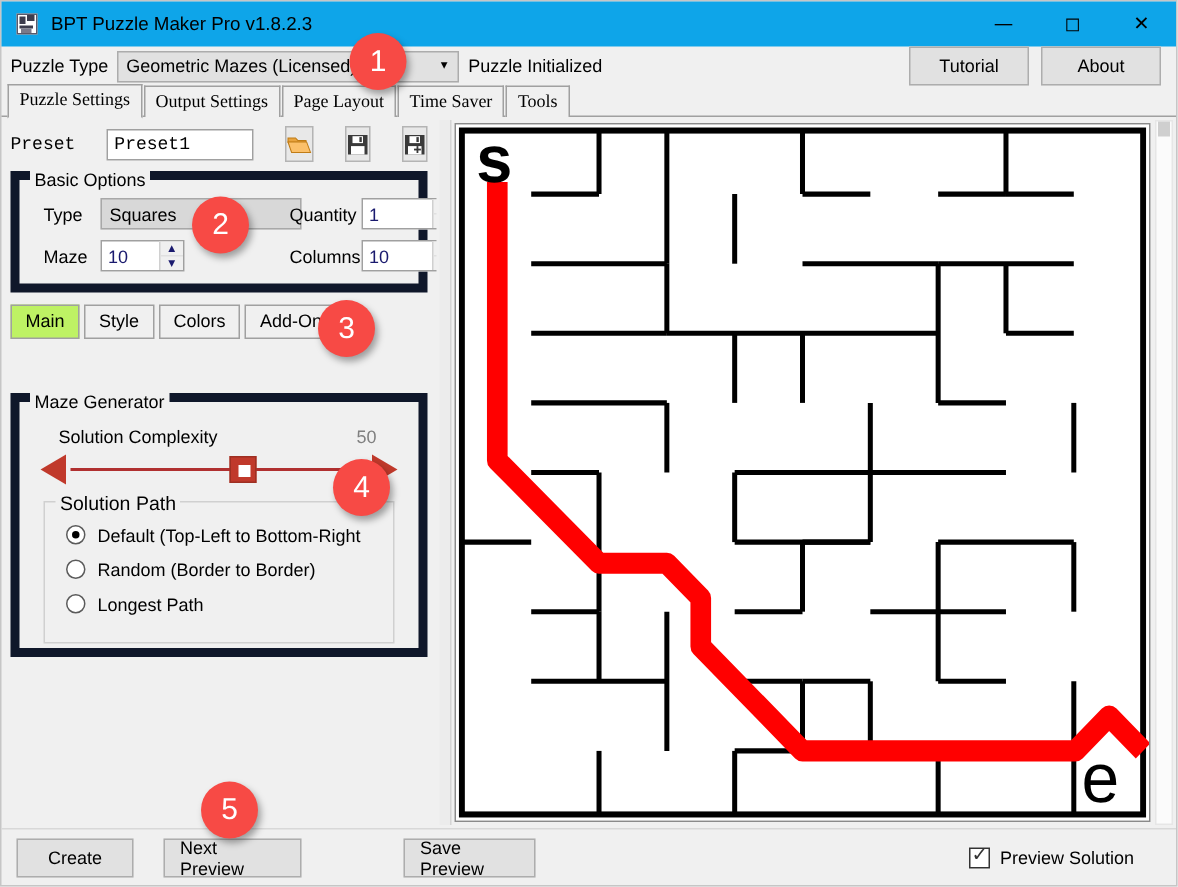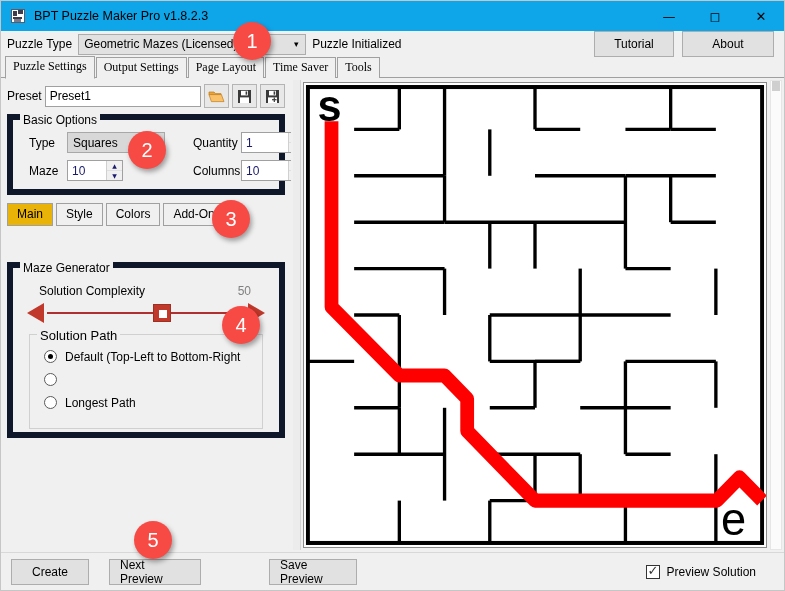--- a/index.html
+++ b/index.html
@@ -69,21 +69,21 @@
   #puzzle-type-combo { width: 228px; }
   .status-text { font-size: 12px; }
   .toprow-right { margin-left: auto; display: flex; gap: 8px; padding-right: 4px; }
   .btn {
     background: #e1e1e1; border: 1px solid #adadad;
     font-family: "Liberation Sans", sans-serif; font-size: 12px;
     color: #000; height: 23px; padding: 12px 10px; cursor: default;
     display:flex; align-items:center; justify-content:center;
   }
   #tutorial-button { width: 80px; }
-  #about-button { width: 92px; }
+  #about-button { width: 80px; }
 
   
   .tabstrip {
     display: flex; align-items: flex-end; height: 21px;
     padding-left: 4px; flex: none;
     position: relative;
   }
   .tabstrip::after {
     content:''; position:absolute; left:0; right:0; bottom:0;
     height:1px; background:#a0a0a0;
@@ -101,21 +101,21 @@
     padding-bottom: 4px; margin-bottom: -1px; z-index: 2;
     border-bottom: 1px solid #f0f0f0;
   }
 
   
   .body-split { flex: 1; display: flex; min-height: 0; position: relative; }
   .left-pane { width: 290px; flex: none; position: relative; padding: 5px 0 0 0; }
   .right-pane { flex: 1; position: relative; background: #f0f0f0; }
 
   
-  .preset-row { display: flex; align-items: center; gap: 3px; padding: 1px 6px 0 6px; }
+  .preset-row { display: flex; align-items: center; gap: 21px; padding: 1px 6px 0 6px; font-family: Liberation Mono, monospace; }
   .txtbox {
     height: 21px; background: #fff; border: 1px solid #a0a0a0;
     font-size: 12px; display:flex; align-items:center; padding-left:4px;
   }
   #preset-input { width: 157px; }
   .iconbtn {
     width: 25px; height: 24px; background: #e8e8e8;
     border: 1px solid #b4b4b4; position: relative;
     display:flex;align-items:center;justify-content:center;
   }
@@ -126,39 +126,39 @@
     position: relative; padding: 12px 8px 8px 8px;
   }
   .group > .group-title {
     position: absolute; top: -7px; left: 7px;
     background: #f0f0f0; padding: 0 3px; font-size: 12px;
   }
 
   
   .bo-grid { display: grid; grid-template-columns: 46px 118px 56px auto; row-gap: 7px; align-items: center; }
   .bo-grid .lbl { padding-left: 8px; }
-  .combo-sm { width: 98px; height: 21px; background:#d8d8d8; border:1px solid #a8a8a8; font-size:12px; display:flex;align-items:center;padding-left:5px; }
+  .combo-sm { width: 134px; height: 21px; background:#d8d8d8; border:1px solid #a8a8a8; font-size:12px; display:flex;align-items:center;padding-left:5px; }
   .spin { display: flex; height: 21px; width: 56px; border: 1px solid #a0a0a0; background:#fff; }
   .spin .val { flex:1; font-size:12px; padding-left:4px; display:flex;align-items:center; color:#1a1a6e; }
   .spin .arrows { width:16px; border-left:1px solid #d0d0d0; display:flex; flex-direction:column; background:#f0f0f0; }
   .spin .arrows span {
     flex:1; display:flex; align-items:center; justify-content:center;
     font-size:6px; color:#1a1a6e; font-family:"DejaVu Sans",sans-serif; line-height:1;
   }
   .spin .arrows span:first-child { border-bottom:1px solid #e0e0e0; }
   .spin-wide { width: 64px; }
 
   
   .subtabs { display:flex; align-items:flex-end; height:22px; margin: 9px 0 0 6px; position:relative; }
   .subtab {
     font-size:12px; padding: 3px 9px 4px 9px;
     border: 1px solid #a0a0a0; background:#f0f0f0; margin-right:3px;
     white-space:nowrap;
   }
-  .subtab.active { background:#eab308; }
+  .subtab.active { background:#bef264; }
 
   
   .mg-group { margin-top: 36px; padding-top: 14px; height: 176px; }
   .complexity-row { display:flex; align-items:baseline; padding: 2px 6px 0 18px; }
   .complexity-row .c-label { font-size:12px; }
   .complexity-row .c-value { margin-left:auto; font-size:12px; color:#808080; padding-right:14px; }
   .slider { position: relative; height: 26px; margin: 2px 0 0 0; }
   .slider .track {
     position:absolute; left:26px; right:26px; top:12px; height:2px; background:#b03030;
   }
@@ -367,20 +367,21 @@
         </div>
 
         <div class="sp-group">
           <span class="group-title">Solution Path</span>
           <div class="radio-row">
             <span class="radio checked"></span>
             <span class="rl">Default (Top-Left to Bottom-Right</span>
           </div>
           <div class="radio-row">
             <span class="radio"></span>
+            <span class="rl">Random (Border to Border)</span>
           </div>
           <div class="radio-row">
             <span class="radio"></span>
             <span class="rl">Longest Path</span>
           </div>
         </div>
       </div>
     </div>
 
     <div class="right-pane">

